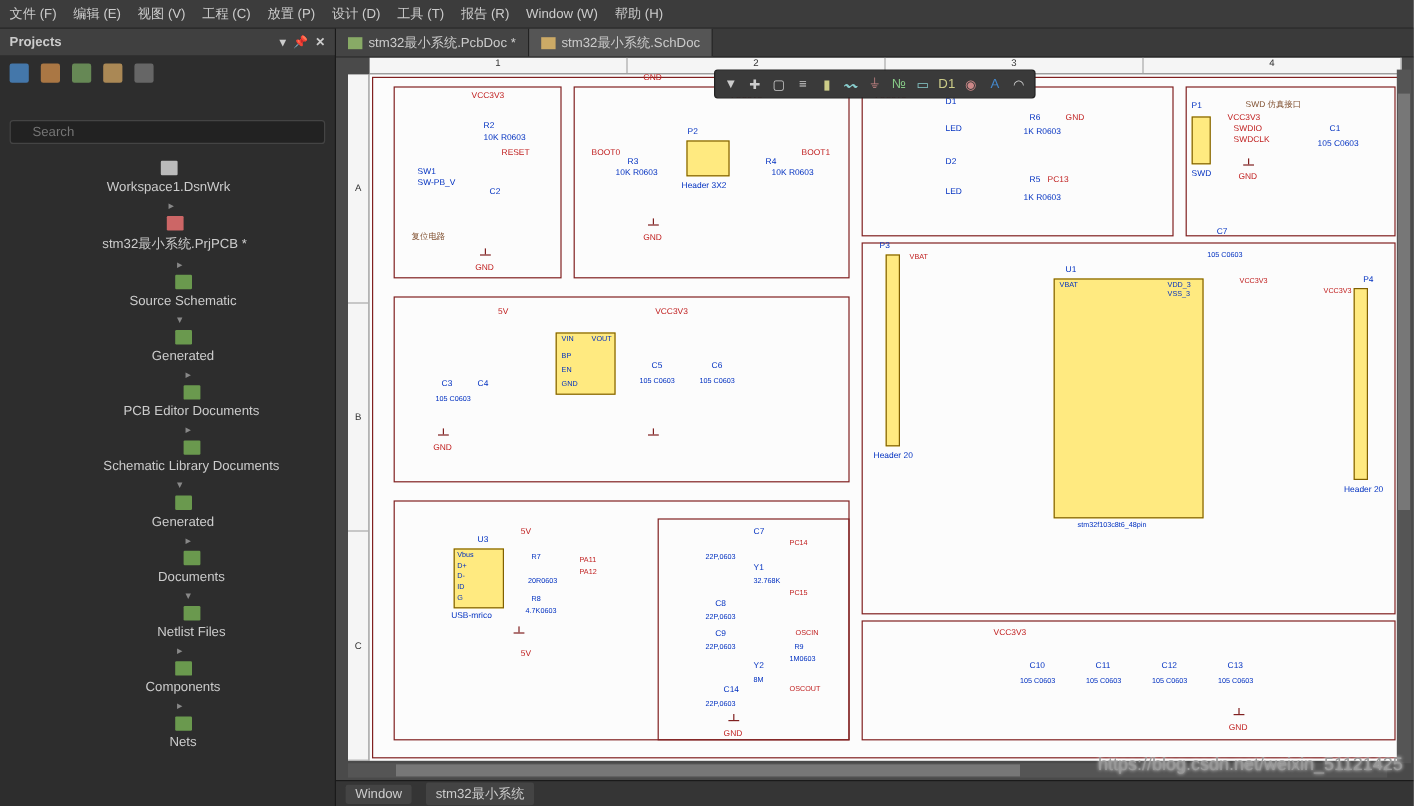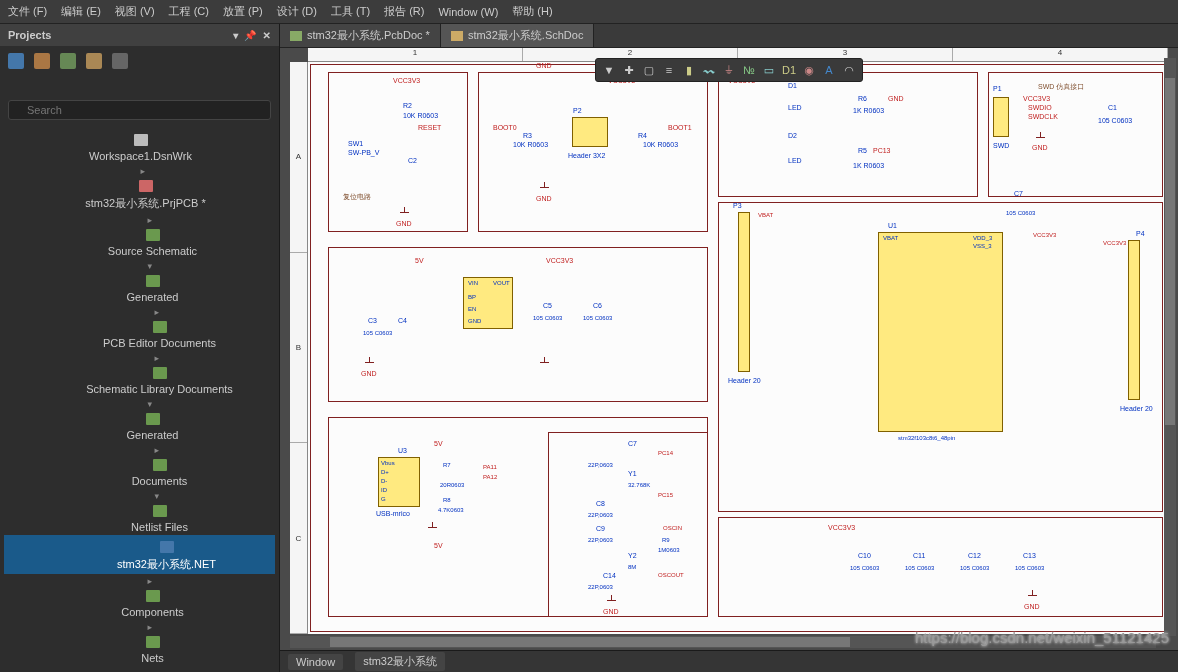--- a/index.html
+++ b/index.html
@@ -145,25 +145,20 @@
       <div class="tree-row lv3">
           <span class="tw">▸</span>
           <span class="fico folder"></span>
           <span>Documents</span>
         </div>
       <div class="tree-row lv3">
           <span class="tw">▾</span>
           <span class="fico folder"></span>
           <span>Netlist Files</span>
         </div>
-      <div class="tree-row lv4 sel">
-          <span class="tw"></span>
-          <span class="fico net"></span>
-          <span>stm32最小系统.NET</span>
-        </div>
       <div class="tree-row lv2">
           <span class="tw">▸</span>
           <span class="fico folder"></span>
           <span>Components</span>
         </div>
       <div class="tree-row lv2">
           <span class="tw">▸</span>
           <span class="fico folder"></span>
           <span>Nets</span>
         </div>

